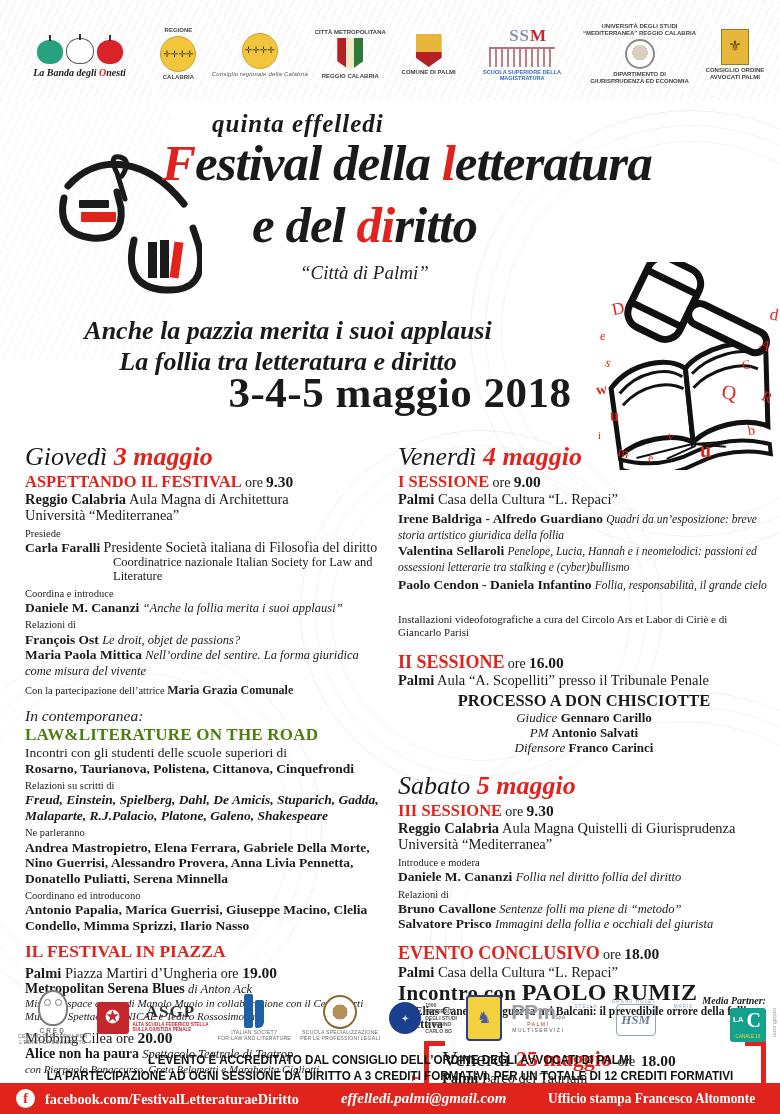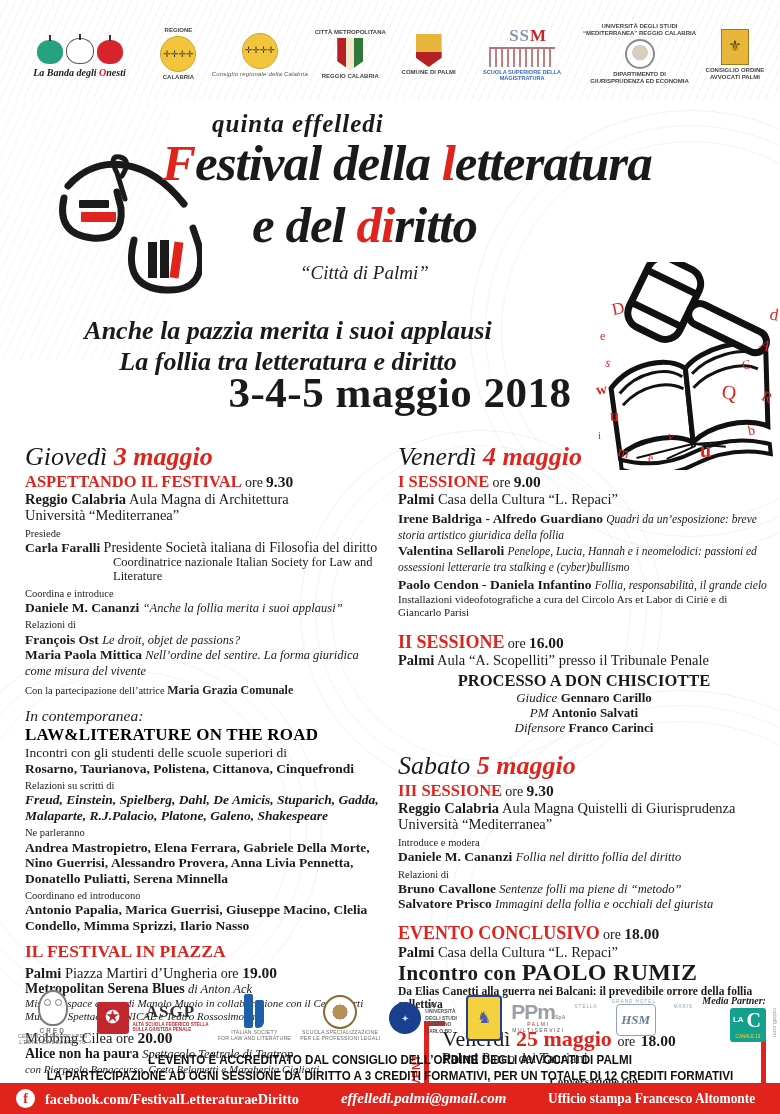--- a/index.html
+++ b/index.html
@@ -64,21 +64,21 @@
   .venue{font-size:14.5px;line-height:1.12;}
   .b{font-weight:bold;} .i{font-style:italic;}
   .lbl{font-size:10.5px;margin-top:4px;color:#222;}
   .nm{font-weight:bold;font-size:13.5px;}
   .talk{font-style:italic;font-size:12.5px;}
   .note{font-size:11px;} .notei{font-size:11px;font-style:italic;line-height:1.15;}
   .blk{margin-bottom:9px;}
   .ctr{text-align:center;}
   .ind{padding-left:88px;font-size:12.5px;line-height:1.1;}
   .roadh{font-style:italic;font-size:15.5px;}
-  .roadt{color:#000000;font-weight:bold;font-size:17px;letter-spacing:.2px;}
+  .roadt{color:#4d7c0f;font-weight:bold;font-size:17px;letter-spacing:.2px;}
   .names{font-weight:bold;font-size:13.5px;line-height:1.15;}
   .authors{font-weight:bold;font-style:italic;font-size:13.5px;line-height:1.15;}
   .evtitle{font-weight:bold;font-size:14px;}
   .rumiz{font-size:21px;font-weight:bold;letter-spacing:.3px;line-height:1.05;}
   .rumiz .nmx{font-size:24px;}
   .canetti{font-weight:bold;font-size:11.5px;line-height:1.1;}
   
   .special{position:relative;margin-top:10px;margin-left:14px;padding:6px 24px 8px 30px;min-height:86px;}
   .brk{position:absolute;top:0;bottom:0;width:16px;}
   .brk-l{left:12px;border-left:5px solid #e0231c;border-top:5px solid #e0231c;border-bottom:5px solid #e0231c;}
@@ -302,21 +302,21 @@
 
   <div class="col col-right">
 
     <div class="blk">
       <div class="dayh"><span>Venerdì</span> <span class="red">4 maggio</span></div>
       <div><span class="sech">I SESSIONE</span> <span class="ore">ore</span> <span class="tm">9.00</span></div>
       <div class="venue"><span class="b">Palmi</span> <span>Casa della Cultura “L. Repaci”</span></div>
       <div style="margin-top:4px"><span class="nm">Irene Baldriga - Alfredo Guardiano</span> <span class="talk" style="font-size:11.5px">Quadri da un’esposizione: breve storia artistico giuridica della follia</span></div>
       <div style="margin-top:1px"><span class="nm">Valentina Sellaroli</span> <span class="talk" style="font-size:11.5px">Penelope, Lucia, Hannah e i neomelodici: passioni ed ossessioni letterarie tra stalking e (cyber)bullismo</span></div>
       <div style="margin-top:3px"><span class="nm">Paolo Cendon - Daniela Infantino</span> <span class="talk" style="font-size:11.5px">Follia, responsabilità, il grande cielo</span></div>
-      <div class="note" style="margin-top:0">Installazioni videofotografiche a cura del Circolo Ars et Labor di Ciriè e di Giancarlo Parisi</div>
+      <div class="note" style="margin-top:20px">Installazioni videofotografiche a cura del Circolo Ars et Labor di Ciriè e di Giancarlo Parisi</div>
     </div>
 
     <div class="blk" style="margin-top:14px">
       <div><span class="sech" style="font-size:18px">II SESSIONE</span> <span class="ore">ore</span> <span class="tm">16.00</span></div>
       <div class="venue"><span class="b">Palmi</span> <span>Aula “A. Scopelliti” presso il Tribunale Penale</span></div>
       <div class="ctr b" style="font-size:16.5px;margin-top:2px">PROCESSO A DON CHISCIOTTE</div>
       <div class="ctr"><span class="i">Giudice</span> <span class="b">Gennaro Carillo</span></div>
       <div class="ctr"><span class="i">PM</span> <span class="b">Antonio Salvati</span></div>
       <div class="ctr"><span class="i">Difensore</span> <span class="b">Franco Carinci</span></div>
     </div>

